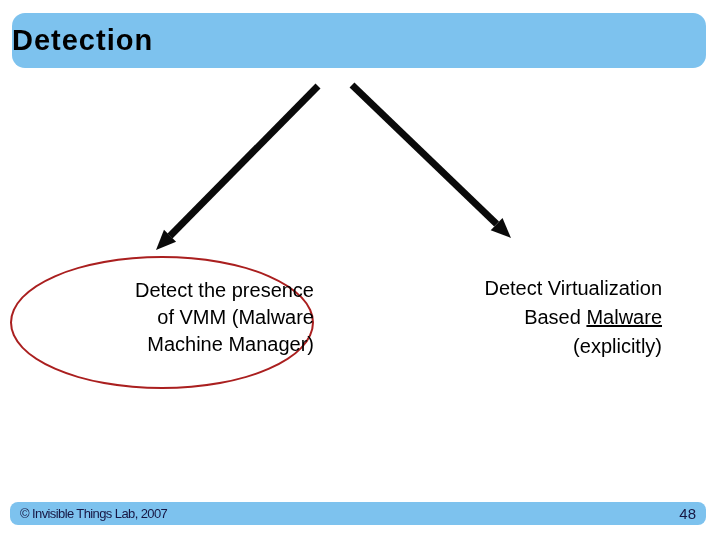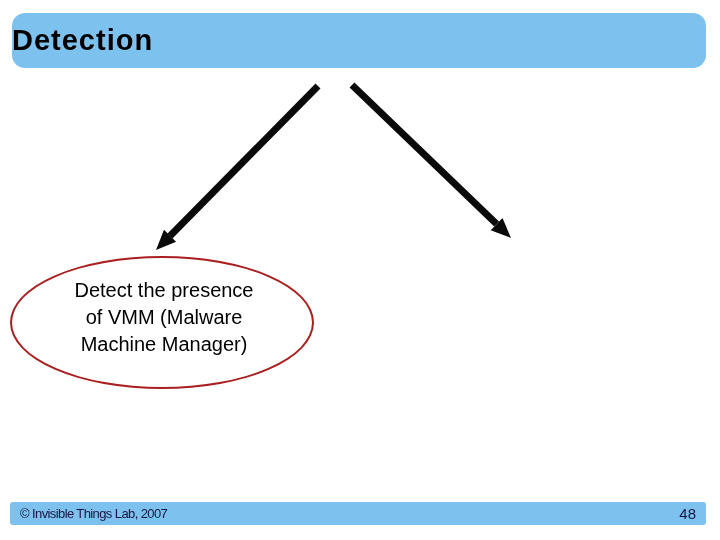--- a/index.html
+++ b/index.html
@@ -55,21 +55,21 @@
     left: 10px;
     top: 256px;
     width: 304px;
     height: 133px;
     border: 2px solid var(--red, #aa1f1f);
     border-radius: 50%;
     box-sizing: border-box;
   }
   .node-text {
     position: absolute;
-    text-align: center;
+    text-align: right;
     font-size: 20px;
     color: var(--ink, #000);
   }
   .node-text .line {
     display: block;
   }
   .left-text {
     left: 14px;
     top: 277px;
     width: 300px;
@@ -84,21 +84,21 @@
   .underlined {
     text-decoration: underline;
   }
   .footer-bar {
     position: absolute;
     left: 10px;
     top: 502px;
     width: 696px;
     height: 23px;
     background: var(--blue, #7dc2ee);
-    border-radius: 3px;
+    border-radius: 8px;
     display: flex;
     align-items: center;
     justify-content: space-between;
     padding: 0 10px;
     box-sizing: border-box;
   }
   .copyright {
     font-size: 13px;
     letter-spacing: -0.6px;
     color: var(--footer-ink, #171744);
@@ -129,19 +129,24 @@
   </svg>
 
   <div class="highlight-ellipse"></div>
 
   <div class="node-text left-text">
     <span class="line">Detect the presence</span>
     <span class="line">of VMM (Malware</span>
     <span class="line">Machine Manager)</span>
   </div>
 
+  <div class="node-text right-text">
+    <span class="line">Detect Virtualization</span>
+    <span class="line"><span>Based </span><span class="underlined">Malware</span></span>
+    <span class="line">(explicitly)</span>
+  </div>
 
   <div class="footer-bar">
     <span class="copyright">© Invisible Things Lab, 2007</span>
     <span class="page-number">48</span>
   </div>
 
 </div>
 
 </body></html>

